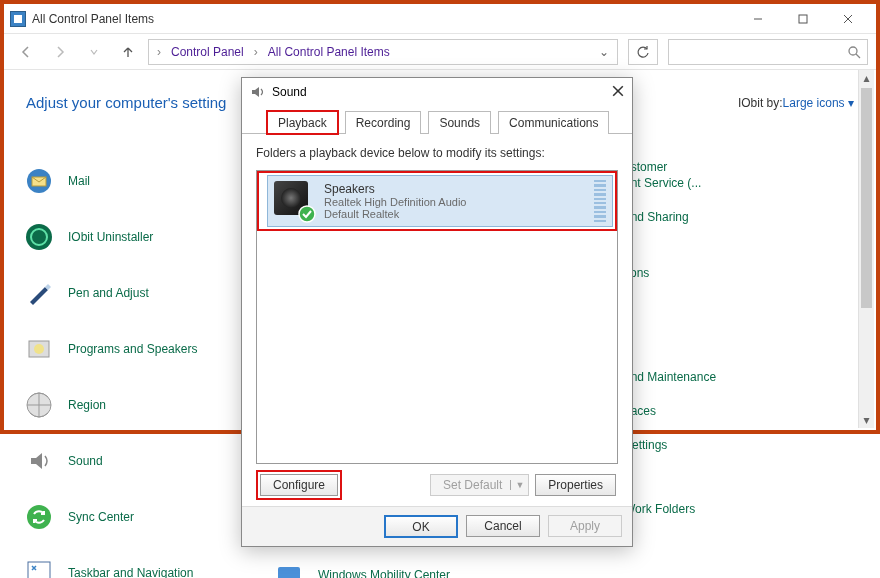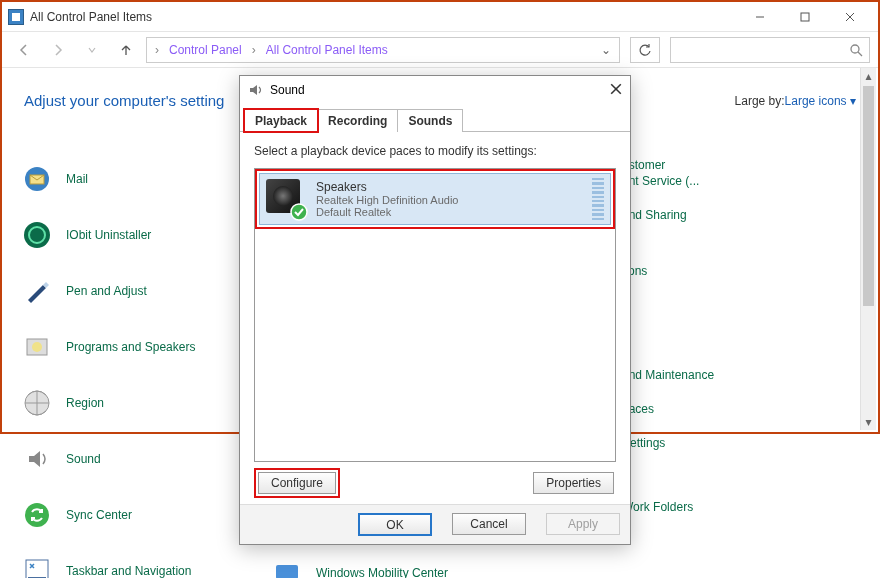--- a/index.html
+++ b/index.html
@@ -1,29 +1,29 @@
 <!DOCTYPE html>
 <html><head>
 <meta charset="utf-8">
 <style>
   * { box-sizing: border-box; font-family: "Segoe UI", Tahoma, sans-serif; font-size: 12px; }
   body { margin: 0; width: 880px; height: 578px; background: #fff; overflow: hidden; position: relative; }
-  .window { width: 880px; height: 434px; border: 2px solid #c2410c; position: relative; background: #fff; }
+  .window { width: 880px; height: 434px; border: 4px solid #c2410c; position: relative; background: #fff; }
   .titlebar { height: 30px; display: flex; align-items: center; padding: 0 6px; border-bottom: 1px solid #e5e5e5; }
   .titlebar .appicon { width: 16px; height: 16px; background: #3b82c4; border: 1px solid #2a5d8a; margin-right: 6px; position: relative; }
   .titlebar .appicon::after { content: ""; position: absolute; inset: 3px; background: #fff; }
   .title-text { color: #333; }
   .win-controls { margin-left: auto; display: flex; }
   .win-btn { width: 45px; height: 30px; display: flex; align-items: center; justify-content: center; color: #666; }
   .win-btn svg { width: 10px; height: 10px; }
   .nav { height: 36px; display: flex; align-items: center; padding: 0 8px; gap: 6px; border-bottom: 1px solid #e5e5e5; }
   .nav-arrow { width: 28px; height: 26px; display: flex; align-items: center; justify-content: center; color: #999; }
   .nav-arrow.enabled { color: #555; }
   .breadcrumb-wrap { flex: 1; border: 1px solid #ccc; height: 26px; display: flex; align-items: center; padding: 0 2px; gap: 2px; }
-  .breadcrumb-wrap .seg { padding: 2px 6px; color: #8b5cf6; }
+  .breadcrumb-wrap .seg { padding: 2px 6px; color: #4c1d95; }
   .breadcrumb-wrap .chev { color: #888; padding: 0 2px; }
   .breadcrumb-wrap .end { margin-left: auto; padding-right: 6px; color: #666; }
   .refresh { width: 30px; height: 26px; border: 1px solid #ccc; display: flex; align-items: center; justify-content: center; margin-left: 4px; }
   .searchbox { width: 200px; height: 26px; border: 1px solid #ccc; position: relative; margin-left: 4px; }
   .searchbox .search-icon { position: absolute; right: 6px; top: 5px; color: #888; }
   .header-row { display: flex; align-items: center; padding: 24px 22px 10px 22px; }
   .header-row .heading { color: #1a5fb4; font-size: 15px; }
   .header-row .viewby { margin-left: auto; color: #333; font-size: 12px; }
   .header-row .viewby-link { color: #1a5fb4; }
   .items-col { position: absolute; display: flex; flex-direction: column; gap: 26px; }
@@ -34,46 +34,46 @@
   .scrollbar { position: absolute; right: 2px; top: 66px; width: 16px; bottom: 2px; background: #f0f0f0; border-left: 1px solid #e0e0e0; }
   .scrollbar .arrow { height: 16px; display: flex; align-items: center; justify-content: center; color: #666; }
   .scrollbar .thumb { position: absolute; left: 2px; right: 2px; top: 18px; height: 220px; background: #c8c8c8; }
   .items-col.right .cp-item span.txt { white-space: nowrap; }
 
   
   .dialog { position: absolute; left: 237px; top: 73px; width: 392px; height: 470px; border: 1px solid #888; background: #fff; box-shadow: 0 4px 20px rgba(0,0,0,0.25); display: flex; flex-direction: column; }
   .dialog .d-titlebar { height: 28px; display: flex; align-items: center; padding: 0 8px; }
   .dialog .d-titlebar .snd-icon { width: 16px; height: 16px; margin-right: 6px; }
   .dialog .d-close { margin-left: auto; }
-  .tabs { display: flex; padding-left: 4px; gap: 0; border-bottom: 1px solid #bbb; margin-top: 4px; font-weight: bold; }
+  .tabs { display: flex; padding-left: 25px; gap: 8px; border-bottom: 1px solid #bbb; margin-top: 4px; }
   .tabs .tab { padding: 4px 10px; border: 1px solid #bbb; border-bottom: none; background: #fff; color: #333; position: relative; top: 1px; margin-right: -1px; }
   .tabs .tab.active { background: #fff; z-index: 2; }
   .tab-highlight { outline: 2px solid #d11; outline-offset: -1px; }
   .dialog-body { padding: 12px 14px 8px 14px; flex: 1; display: flex; flex-direction: column; }
   .instr { color: #333; margin-bottom: 10px; }
   .device-list { flex: 1; border: 1px solid #999; background: #fff; position: relative; }
   .device-list .highlight { position: absolute; left: 2px; right: 2px; top: 2px; height: 56px; outline: 2px solid #d11; }
-  .device-entry { position: absolute; left: 4px; right: 4px; top: 4px; height: 52px; background: #d8e7f5; border: 1px solid #8fb7d9; display: flex; align-items: center; padding: 4px 6px; gap: 10px; }
+  .device-entry { position: absolute; left: 10px; right: 4px; top: 4px; height: 52px; background: #d8e7f5; border: 1px solid #8fb7d9; display: flex; align-items: center; padding: 4px 6px; gap: 10px; }
   .device-entry .spk-icon-wrap { width: 40px; height: 40px; position: relative; }
   .device-entry .spk-box { width: 34px; height: 34px; background: linear-gradient(135deg,#444,#111); border-radius: 3px; position: relative; }
   .device-entry .spk-box::after { content:""; position:absolute; left:7px; top:7px; width:20px; height:20px; border-radius:50%; background: radial-gradient(circle,#777 0%,#222 70%); }
   .device-entry .check { position: absolute; right: -2px; bottom: -2px; width: 18px; height: 18px; }
   .device-text .dname { color: #333; font-size: 12px; }
   .device-text .dsub { color: #6a6a6a; font-size: 11px; }
   .vu { margin-left: auto; width: 12px; height: 42px; display: flex; flex-direction: column; gap: 2px; }
   .vu .bar { flex: 1; background: #9bbfe0; }
   .dialog-actions1 { display: flex; padding: 8px 2px 0 2px; align-items: center; }
   .btn { border: 1px solid #999; background: linear-gradient(#fefefe,#e8e8e8); height: 22px; padding: 0 12px; color: #333; display: inline-flex; align-items: center; }
   .btn.disabled { color: #a0a0a0; border-color: #ccc; background: #f4f4f4; }
   .btn.split { padding-right: 4px; }
   .btn.split .caret { border-left: 1px solid #aaa; margin-left: 8px; padding-left: 4px; font-size: 9px; }
   .cfg-highlight { outline: 2px solid #d11; padding: 2px; display: inline-block; }
   .bottom-bar { border-top: 1px solid #ddd; background: #f3f3f3; padding: 8px 10px; display: flex; justify-content: flex-end; gap: 8px; }
   .btn.primary-out { border: 2px solid #2676c9; height: 23px; min-width: 74px; justify-content: center; }
-  .btn.wide { min-width: 74px; justify-content: center; margin-left: 12px; }
+  .btn.wide { min-width: 74px; justify-content: center; }
 </style>
 </head>
 <body>
 
 <div class="window">
   <div class="titlebar">
     <div class="appicon"></div>
     <span class="title-text">All Control Panel Items</span>
     <div class="win-controls">
       <div class="win-btn">
@@ -135,21 +135,21 @@
         <svg width="14" height="14" viewBox="0 0 14 14">
             <circle cx="6" cy="6" r="4" fill="none" stroke="#888" stroke-width="1.3"></circle>
             <line x1="9" y1="9" x2="13" y2="13" stroke="#888" stroke-width="1.3"></line>
           </svg>
       </span>
     </div>
   </div>
 
   <div class="header-row">
     <span class="heading">Adjust your computer's setting</span>
-    <span class="viewby">Large by:</span>
+    <span class="viewby">IObit by:</span>
     <span class="viewby-link">
       <span>Large icons</span>
       <span> ▾</span>
     </span>
   </div>
 
   <div class="items-col left">
     <div style="height:6px"></div>
     <div class="cp-item">
       <span class="cp-icon">
@@ -296,23 +296,24 @@
         <svg width="12" height="12" viewBox="0 0 10 10">
             <line x1="1" y1="1" x2="9" y2="9" stroke="#333" stroke-width="1.3"></line>
             <line x1="9" y1="1" x2="1" y2="9" stroke="#333" stroke-width="1.3"></line>
           </svg>
       </span>
     </div>
     <div class="tabs">
       <div class="tab active tab-highlight"><span>Playback</span></div>
       <div class="tab"><span>Recording</span></div>
       <div class="tab"><span>Sounds</span></div>
+      <div class="tab"><span>Communications</span></div>
     </div>
     <div class="dialog-body">
-      <div class="instr">Select a playback device paces to modify its settings:</div>
+      <div class="instr">Folders a playback device below to modify its settings:</div>
       <div class="device-list">
         <div class="highlight"></div>
         <div class="device-entry">
           <div class="spk-icon-wrap">
             <div class="spk-box"></div>
             <svg class="check" viewBox="0 0 18 18">
                 <circle cx="9" cy="9" r="8" fill="#3fb24f" stroke="#fff" stroke-width="1.5"></circle>
                 <path d="M5 9 L8 12 L13 6" fill="none" stroke="#fff" stroke-width="2"></path>
               </svg>
           </div>
@@ -335,20 +336,24 @@
           </div>
         </div>
       </div>
       <div class="dialog-actions1">
         <span class="cfg-highlight">
           <span class="btn">
               <span>Configure</span>
             </span>
         </span>
         <span style="margin-left:auto; display:flex; gap:6px;">
+          <span class="btn disabled split">
+            <span>Set Default</span>
+            <span class="caret">▼</span>
+          </span>
           <span class="btn">
               <span>Properties</span>
             </span>
         </span>
       </div>
     </div>
     <div class="bottom-bar">
       <span class="btn primary-out wide">
           <span>OK</span>
         </span>

